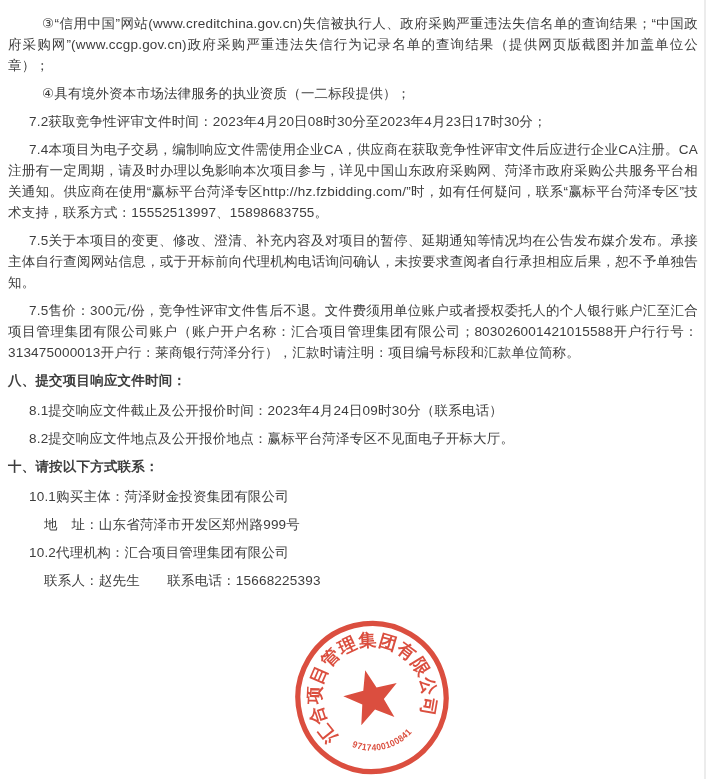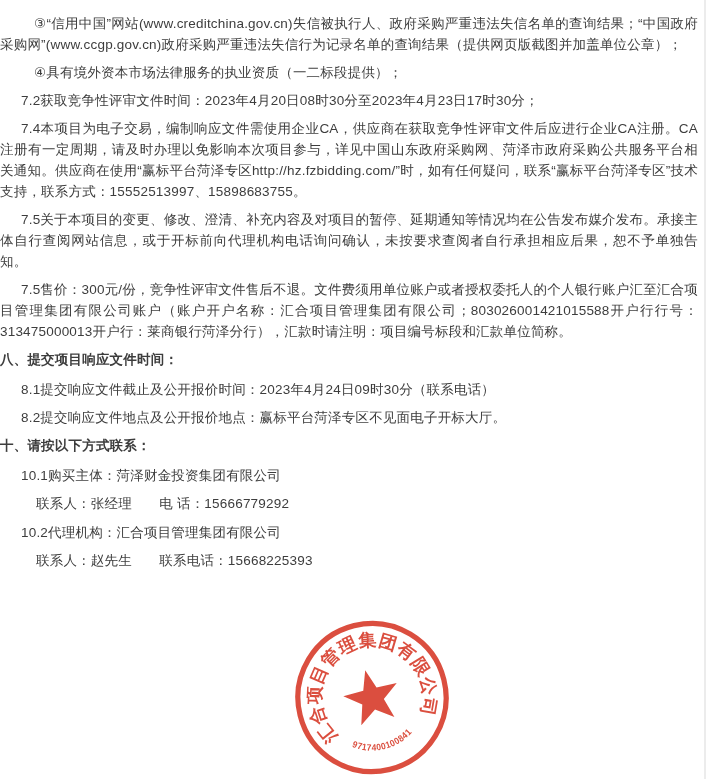--- a/index.html
+++ b/index.html
@@ -6,21 +6,21 @@
   body {
     width: 706px; height: 779px;
     background: #ffffff;
     font-family: "Liberation Sans", "DejaVu Sans", sans-serif;
     color: #3d3d3d;
     position: relative;
     overflow: hidden;
   }
   .doc {
     position: absolute; inset: 0;
-    padding: 13px 8px 0 0;
+    padding: 13px 8px 0 8px;
     box-sizing: border-box;
   }
   .doc::after {
     content: "";
     position: absolute; top: 0; right: 0;
     width: 2px; height: 100%;
     background: #ececec;
   }
   p {
     margin: 0 0 7px 0;
@@ -67,21 +67,21 @@
   <p class="ind">7.5售价：300元/份，竞争性评审文件售后不退。文件费须用单位账户或者授权委托人的个人银行账户汇至汇合项目管理集团有限公司账户（账户开户名称：汇合项目管理集团有限公司；803026001421015588开户行行号：313475000013开户行：莱商银行菏泽分行），汇款时请注明：项目编号标段和汇款单位简称。</p>
 
   <p class="sec">八、提交项目响应文件时间：</p>
   <p class="ind">8.1提交响应文件截止及公开报价时间：2023年4月24日09时30分（联系电话）</p>
   <p class="ind">8.2提交响应文件地点及公开报价地点：赢标平台菏泽专区不见面电子开标大厅。</p>
 
 
   <p class="sec">十、请按以下方式联系：</p>
 
   <p class="ind">10.1购买主体：菏泽财金投资集团有限公司</p>
-  <p class="sub gap-sm">联系人：张经理　　电 话：15666779292</p>
+  <p class="sub">地　址：山东省菏泽市开发区郑州路999号</p>
 
   <p class="ind">10.2代理机构：汇合项目管理集团有限公司</p>
   <p class="sub">联系人：赵先生　　联系电话：15668225393</p>
 
   <div class="stamp">
     <svg viewBox="0 0 200 200">
       <circle class="seal-stroke" cx="100" cy="100" r="92" stroke-width="6.5"></circle>
       <path class="seal-fill" d="M100,65 L108.5,89.3 L134.2,89.9 L113.8,105.5 L121.2,130.1 L100,115.5 L78.8,130.1 L86.2,105.5 L65.8,89.9 L91.5,89.3 Z"></path>
       <defs>
         <path id="arcTop" d="M 48.9,138.5 A 64,64 0 1 1 151.1,138.5" fill="none"></path>

